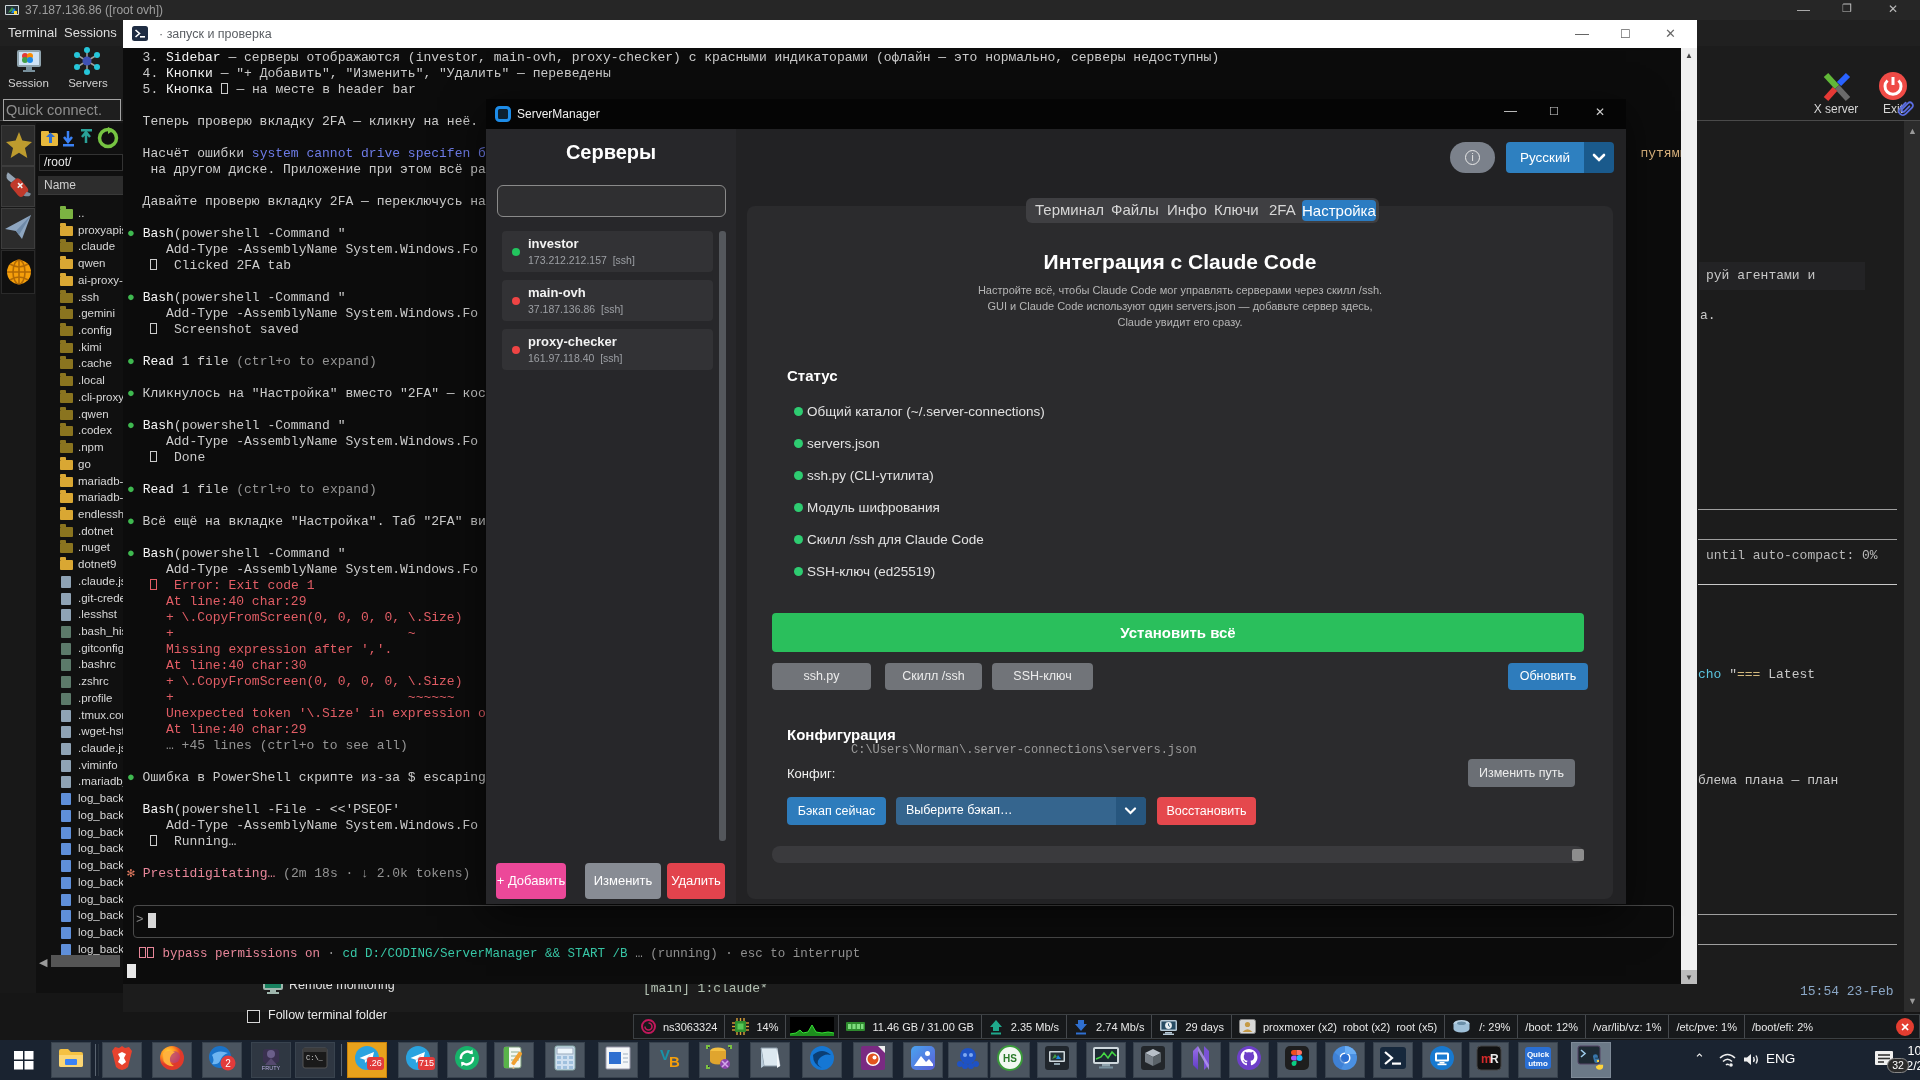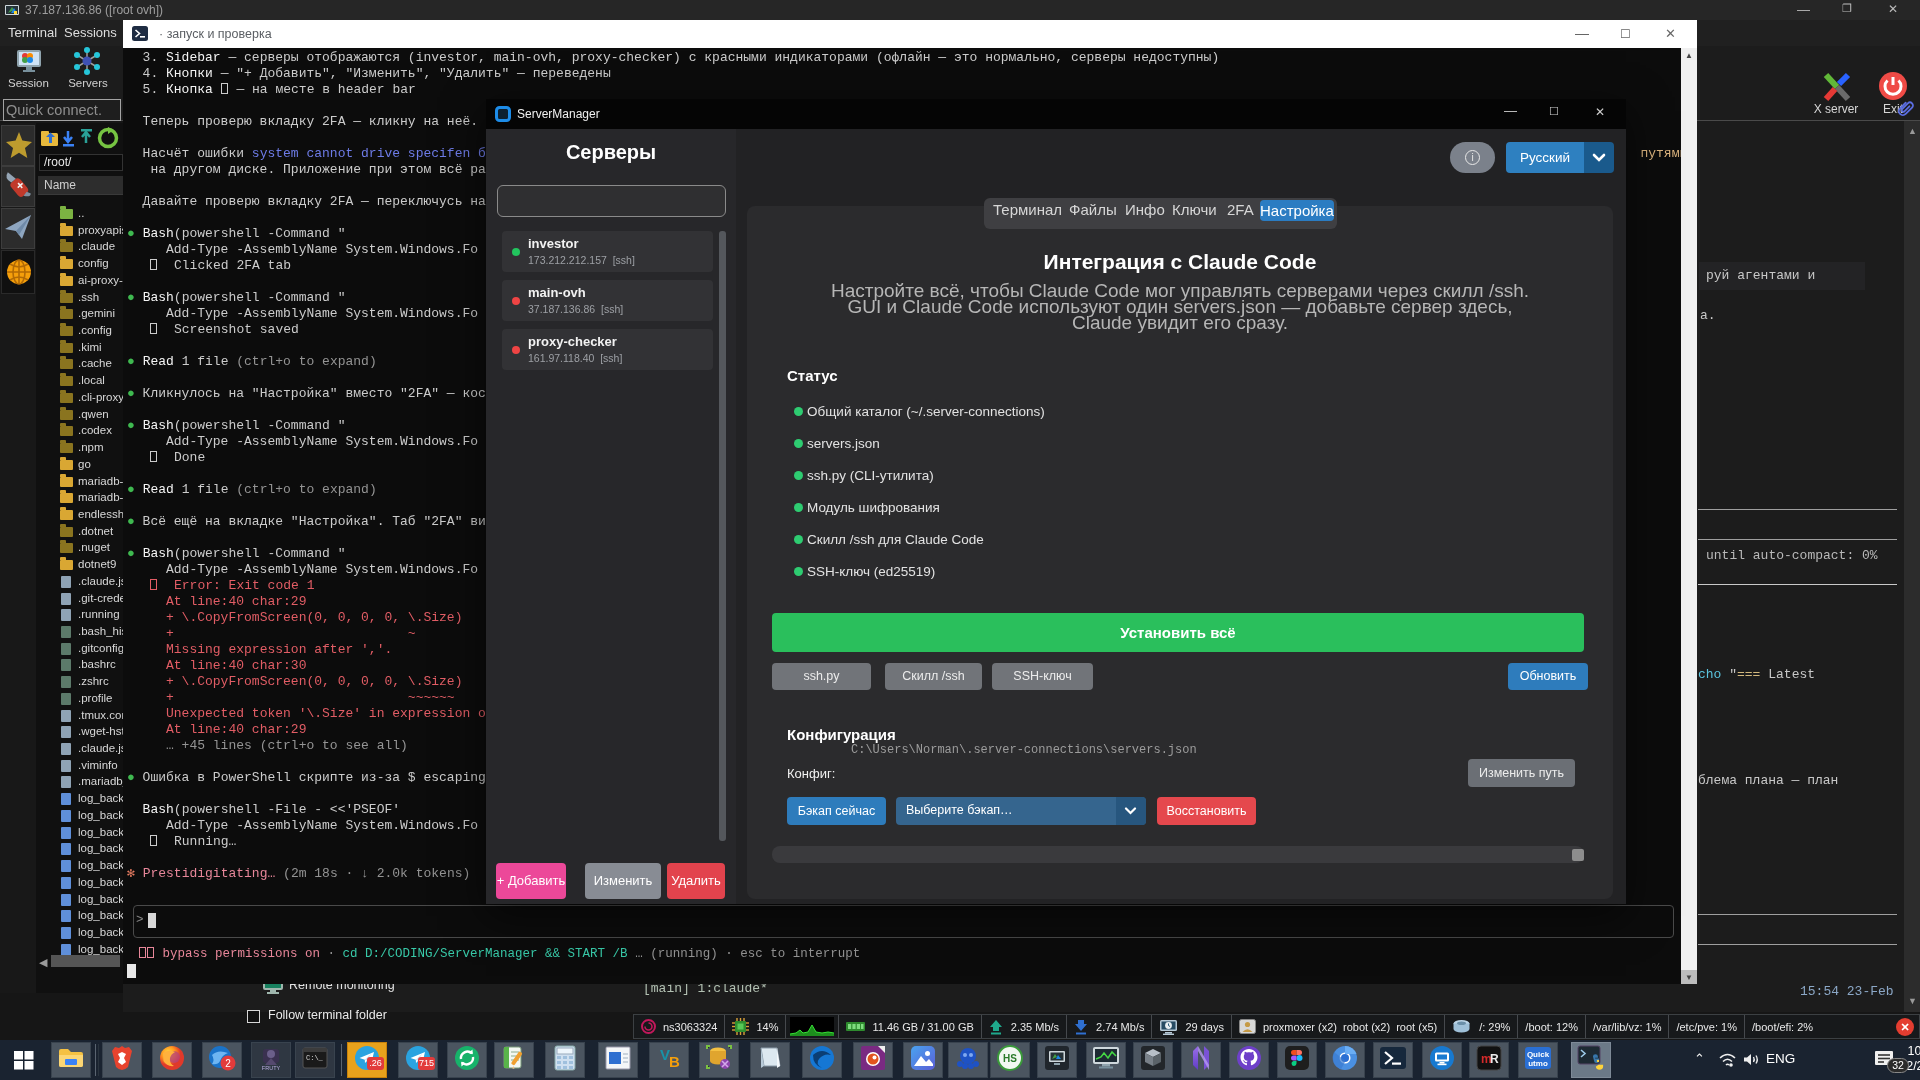--- a/index.html
+++ b/index.html
@@ -149,21 +149,21 @@
       </svg></div>
 
   <div id="fpanel">
 <div class="fico" style="top:86px;background:#7cb342"></div>
       <div class="frow" style="top:84px;left:42px">..</div>
 <div class="fico" style="top:103px;background:#d9a733"></div>
       <div class="frow" style="top:101px;left:42px">proxyapis</div>
 <div class="fico" style="top:119px;background:#8a741f"></div>
       <div class="frow" style="top:117px;left:42px">.claude</div>
 <div class="fico" style="top:136px;background:#d9a733"></div>
-      <div class="frow" style="top:134px;left:42px">config</div>
+      <div class="frow" style="top:134px;left:42px">qwen</div>
 <div class="fico" style="top:153px;background:#d9a733"></div>
       <div class="frow" style="top:151px;left:42px">ai-proxy-s</div>
 <div class="fico" style="top:170px;background:#8a741f"></div>
       <div class="frow" style="top:168px;left:42px">.ssh</div>
 <div class="fico" style="top:186px;background:#8a741f"></div>
       <div class="frow" style="top:184px;left:42px">.gemini</div>
 <div class="fico" style="top:203px;background:#8a741f"></div>
       <div class="frow" style="top:201px;left:42px">.config</div>
 <div class="fico" style="top:220px;background:#8a741f"></div>
       <div class="frow" style="top:218px;left:42px">.kimi</div>
@@ -191,21 +191,21 @@
       <div class="frow" style="top:402px;left:42px">.dotnet</div>
 <div class="fico" style="top:420px;background:#8a741f"></div>
       <div class="frow" style="top:418px;left:42px">.nuget</div>
 <div class="fico" style="top:437px;background:#d9a733"></div>
       <div class="frow" style="top:435px;left:42px">dotnet9</div>
 <div class="dico" style="top:453px;background:#8fa3b5"></div>
       <div class="frow" style="top:452px;left:42px">.claude.js</div>
 <div class="dico" style="top:470px;background:#8fa3b5"></div>
       <div class="frow" style="top:469px;left:42px">.git-crede</div>
 <div class="dico" style="top:486px;background:#8fa3b5"></div>
-      <div class="frow" style="top:485px;left:42px">.running</div>
+      <div class="frow" style="top:485px;left:42px">.lesshst</div>
 <div class="dico" style="top:503px;background:#5c7a6a"></div>
       <div class="frow" style="top:502px;left:42px">.bash_his</div>
 <div class="dico" style="top:520px;background:#5c7a6a"></div>
       <div class="frow" style="top:519px;left:42px">.gitconfig</div>
 <div class="dico" style="top:536px;background:#5c7a6a"></div>
       <div class="frow" style="top:535px;left:42px">.bashrc</div>
 <div class="dico" style="top:553px;background:#5c7a6a"></div>
       <div class="frow" style="top:552px;left:42px">.zshrc</div>
 <div class="dico" style="top:570px;background:#5c7a6a"></div>
       <div class="frow" style="top:569px;left:42px">.profile</div>
@@ -467,30 +467,30 @@
   <div class="abs" style="left:964px;top:43px;width:45px;height:31px;background:#7b818b;border-radius:16px">
     <div class="abs" style="left:15px;top:8px;width:15px;height:15px;border:1.2px solid #e8e8e8;border-radius:50%;color:#e8e8e8;font-size:10px;text-align:center;line-height:13px">i</div>
   </div>
   <div class="abs" style="left:1020px;top:43px;width:78px;height:31px;background:#2e80c0;border-radius:4px 0 0 4px;color:#fff;font-size:13.5px;text-align:center;line-height:31px">Русский</div>
   <div class="abs" style="left:1098px;top:43px;width:30px;height:31px;background:#1a5a8c;border-radius:0 4px 4px 0">
     <svg class="abs" style="left:8px;top:11px" width="14" height="9">
         <path d="M2 2 L7 7 L12 2" stroke="#fff" stroke-width="2.6" fill="none" stroke-linecap="round"></path>
       </svg>
   </div>
   <div id="smcard"></div>
-  <div id="smtabs2" class="abs" style="left:498px;top:99px;width:353px;height:31px;background:#3f3f42;border-radius:6px;font-size:15px;color:#d6d6d6">
+  <div id="smtabs2" class="abs" style="left:540px;top:99px;width:353px;height:25px;background:#3f3f42;border-radius:6px;font-size:15px;color:#d6d6d6">
     <span class="abs" style="left:9px;top:3px">Терминал</span>
     <span class="abs" style="left:85px;top:3px">Файлы</span>
     <span class="abs" style="left:141px;top:3px">Инфо</span>
     <span class="abs" style="left:188px;top:3px">Ключи</span>
     <span class="abs" style="left:243px;top:3px">2FA</span>
     <div class="abs" style="left:276px;top:2px;width:74px;height:21px;background:#2b7cc2;border-radius:4px;color:#fff;text-align:left;line-height:21px">Настройка</div>
   </div>
   <div class="abs" style="left:261px;top:151px;width:866px;text-align:center;color:#fff;font-size:21px;font-weight:bold">Интеграция с Claude Code</div>
-  <div class="abs" style="left:261px;top:184px;width:866px;text-align:center;color:#b6b6b6;font-size:19px;line-height:15.8px">Настройте всё, чтобы Claude Code мог управлять серверами через скилл /ssh.<br>GUI и Claude Code используют один servers.json — добавьте сервер здесь,<br>Claude увидит его сразу.</div>
+  <div class="abs" style="left:261px;top:184px;width:866px;text-align:center;color:#b6b6b6;font-size:11px;line-height:15.8px">Настройте всё, чтобы Claude Code мог управлять серверами через скилл /ssh.<br>GUI и Claude Code используют один servers.json — добавьте сервер здесь,<br>Claude увидит его сразу.</div>
   <div class="abs" style="left:301px;top:268px;color:#fff;font-size:15px;font-weight:bold">Статус</div>
   <div class="statrow" style="top:305px"><i></i>Общий каталог (~/.server-connections)</div>
   <div class="statrow" style="top:337px"><i></i>servers.json</div>
   <div class="statrow" style="top:369px"><i></i>ssh.py (CLI-утилита)</div>
   <div class="statrow" style="top:401px"><i></i>Модуль шифрования</div>
   <div class="statrow" style="top:433px"><i></i>Скилл /ssh для Claude Code</div>
   <div class="statrow" style="top:465px"><i></i>SSH-ключ (ed25519)</div>
   <div class="btn" style="left:286px;top:514px;width:812px;height:39px;background:#2abf5c;font-size:15px;font-weight:bold;line-height:39px">Установить всё</div>
   <div class="gbtn" style="left:286px;top:564px;width:99px;height:27px;line-height:27px">ssh.py</div>
   <div class="gbtn" style="left:399px;top:564px;width:97px;height:27px;line-height:27px">Скилл /ssh</div>

